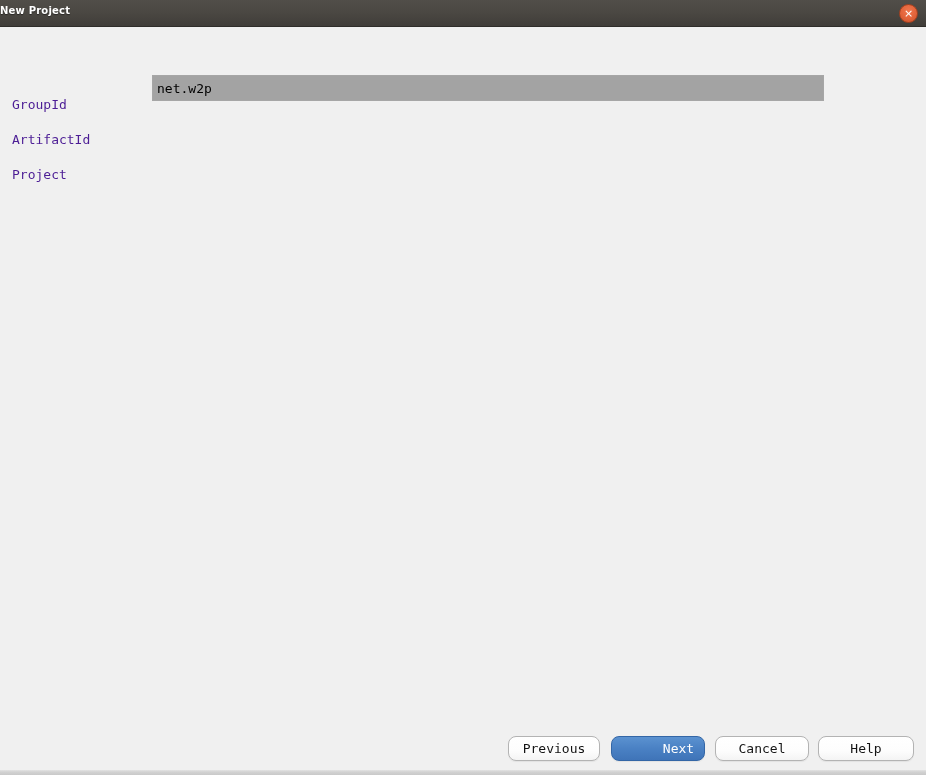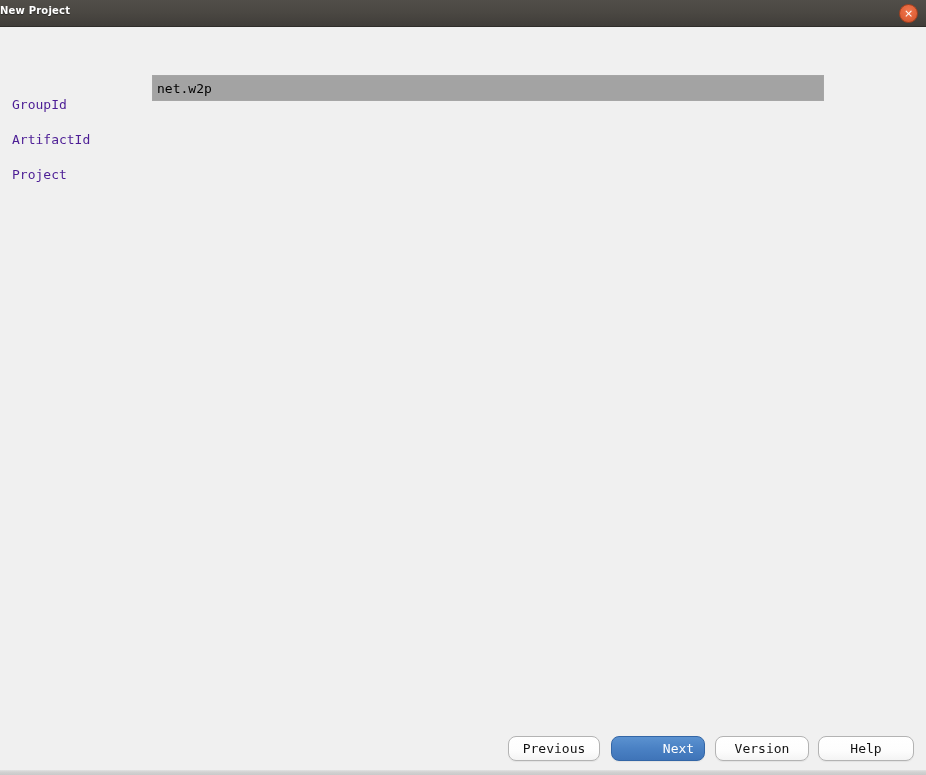--- a/index.html
+++ b/index.html
@@ -196,20 +196,20 @@
 
     <div class="form-row">
       <div class="field-label">Project</div>
     </div>
 
   </div>
 
   <div class="button-bar">
     <button class="dlg-button" id="btn-previous">Previous</button>
     <button class="dlg-button primary" id="btn-next">Next</button>
-    <button class="dlg-button" id="btn-cancel">Version</button>
+    <button class="dlg-button" id="btn-cancel">Cancel</button>
     <button class="dlg-button" id="btn-help">Help</button>
   </div>
 
   <div class="watermark">https://blog.csdn.net/0dnight</div>
 
   <div class="bottom-edge"></div>
 </div>
 
 </body></html>

